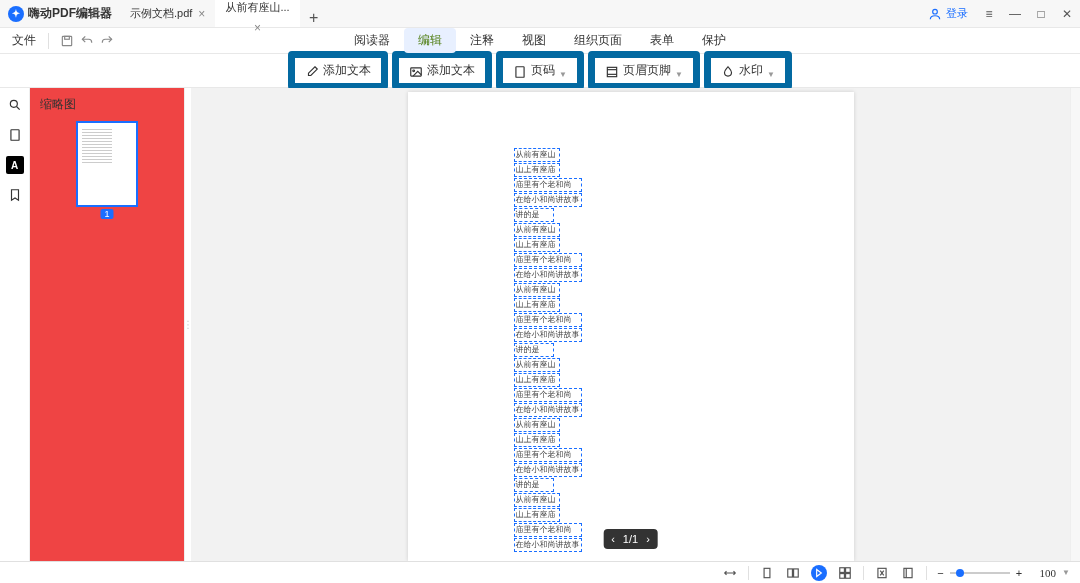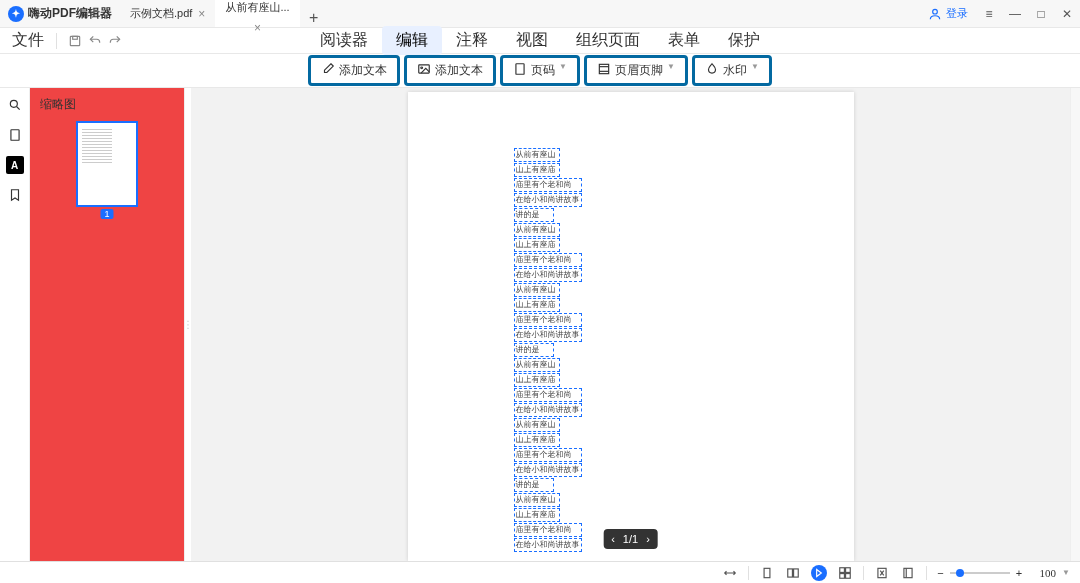--- a/index.html
+++ b/index.html
@@ -15,30 +15,30 @@
 .tab.active { background: #fff; flex-direction: column; }
 .tab-close { color: #888; font-size: 12px; cursor: pointer; }
 .tab-add { width: 28px; display: flex; align-items: center; justify-content: center; color: #555; font-size: 16px; cursor: pointer; }
 .spacer { flex: 1; }
 .login { display: flex; align-items: center; gap: 4px; padding: 0 8px; color: #1a6eff; font-size: 11px; cursor: pointer; }
 .win-controls { display: flex; align-items: center; }
 .win-btn { width: 26px; height: 28px; display: flex; align-items: center; justify-content: center; color: #555; cursor: pointer; font-size: 12px; }
 
 
 .toolbar1 { height: 26px; display: flex; align-items: center; border-bottom: 1px solid #e8e8e8; padding: 0 8px; }
-.file-menu { font-size: 16px; padding: 0 4px; cursor: pointer; }
+.file-menu { font-size: 12px; padding: 0 4px; cursor: pointer; }
 .sep { width: 1px; height: 16px; background: #e0e0e0; margin: 0 8px; }
 .tb-icon { width: 20px; height: 20px; display: flex; align-items: center; justify-content: center; color: #888; cursor: pointer; }
 .main-tabs { display: flex; margin: 0 auto; gap: 0; position: absolute; left: 50%; transform: translateX(-50%); }
-.main-tab { padding: 4px 14px; font-size: 16px; cursor: pointer; border-radius: 4px; }
-.main-tab.active { background: #e8f0ff; color: #000000; }
+.main-tab { padding: 4px 14px; font-size: 12px; cursor: pointer; border-radius: 4px; }
+.main-tab.active { background: #e8f0ff; color: #4d7c0f; }
 
 
 .toolbar2 { height: 34px; display: flex; align-items: center; justify-content: center; border-bottom: 1px solid #e8e8e8; gap: 4px; }
-.tool-btn { display: flex; align-items: flex-start; gap: 4px; padding: 4px 10px; font-size: 12px; border: 3px solid #0369a1; border-radius: 4px; cursor: pointer; background: #fff; }
+.tool-btn { display: flex; align-items: flex-end; gap: 4px; padding: 4px 10px; font-size: 12px; border: 7px solid #0369a1; border-radius: 4px; cursor: pointer; background: #fff; }
 .tool-btn .chev { color: #999; font-size: 8px; }
 
 
 .body-area { display: flex; height: calc(583px - 28px - 26px - 34px - 22px); position: relative; }
 .left-rail { width: 30px; border-right: 1px solid #eee; display: flex; flex-direction: column; align-items: center; padding-top: 8px; gap: 12px; }
 .rail-icon { width: 18px; height: 18px; display: flex; align-items: center; justify-content: center; cursor: pointer; color: #333; }
 .thumb-panel { width: 155px; border-right: 1px solid #eee; padding: 8px; background: #ef4444; }
 .thumb-title { font-size: 12px; margin-bottom: 8px; padding-left: 2px; }
 .thumb { width: 62px; height: 86px; margin: 0 auto; border: 2px solid #1a6eff; background: #fff; position: relative; padding: 6px 4px; }
 .thumb-lines { display: flex; flex-direction: column; gap: 2px; }

